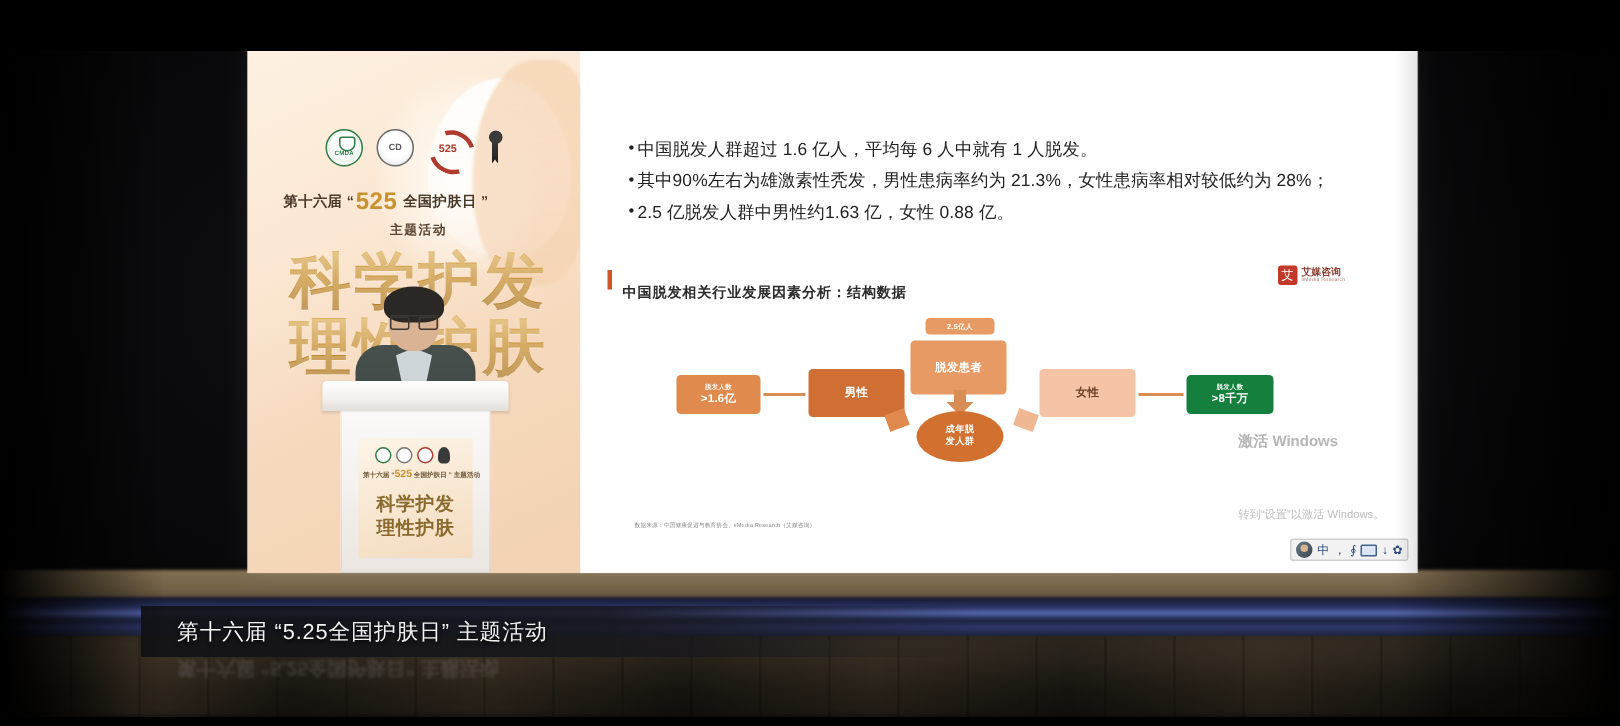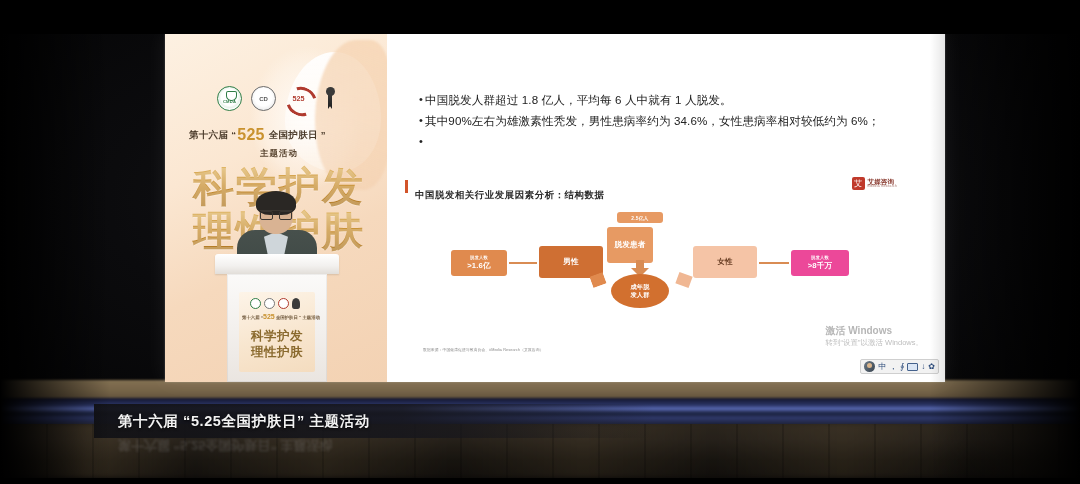--- a/index.html
+++ b/index.html
@@ -75,21 +75,21 @@
   .vig-t { position: absolute; left:0; top:0; width: 1080px; height: 34px; background:#000; }
   .vig-b { position: absolute; left:0; bottom:0; width: 1080px; height: 6px; background:#000; }
 
   
   .banner {
     position: absolute; left: 94px; top: 404px; width: 560px; height: 34px;
     background: linear-gradient(90deg, rgba(18,18,22,.94) 0%, rgba(22,22,28,.88) 55%, rgba(14,14,18,.0) 100%);
     display: flex; align-items: center;
   }
   .banner-text {
-    color: #f2f2f2; font-size: 14.5px; font-weight: 700;
+    color: #f2f2f2; font-size: 14.5px; font-weight: 400;
     letter-spacing: .6px; margin-left: 24px;
     text-shadow: 0 1px 3px rgba(0,0,0,.9);
     white-space: nowrap;
   }
   .banner-refl {
     position: absolute; left: 118px; top: 438px; width: 300px; height: 16px;
     color: rgba(190,190,195,.18); font-size: 13px; font-weight: 700;
     transform: scaleY(-1); overflow: hidden; filter: blur(1px);
   }
 
@@ -315,23 +315,23 @@
     position: absolute; display: flex; flex-direction: column;
     align-items: center; justify-content: center;
     font-size: 6px; color: #fff; font-weight: 700; text-align: center;
     border-radius: 3px;
   }
   .node .cap { font-size: 4.3px; font-weight: 600; opacity: .95; margin-bottom: 1px; letter-spacing: .2px; }
   .node .val { font-size: 7.6px; font-weight: 800; letter-spacing: .2px; }
   .n-left  { left: 46px;  top: 50px; width: 56px; height: 26px; background: #e08a4e; }
   .n-male  { left: 134px; top: 46px; width: 64px; height: 32px; background: #cf6f33; font-size: 7px; }
   .n-topcap{ left: 212px; top: 12px; width: 46px; height: 11px; background: #e79a63; font-size: 4.6px; }
-  .n-pat   { left: 202px; top: 27px; width: 46px; height: 36px; background: #e79a63; font-size: 7px; }
+  .n-pat   { left: 202px; top: 27px; width: 64px; height: 36px; background: #e79a63; font-size: 7px; }
   .n-fem   { left: 288px; top: 46px; width: 64px; height: 32px; background: #f5c4a6; color: #6b4026; font-size: 7px; }
-  .n-right { left: 386px; top: 50px; width: 58px; height: 26px; background: #ec4899; }
+  .n-right { left: 386px; top: 50px; width: 58px; height: 26px; background: #15803d; }
   .n-ell {
     left: 206px; top: 74px; width: 58px; height: 34px; background: #d2702f;
     border-radius: 50%; font-size: 6.2px; line-height: 1.25;
   }
   .conn {
     position: absolute; height: 2px; background: #d98c53;
   }
   .c1 { left: 104px; top: 62px; width: 28px; }
   .c2 { left: 354px; top: 62px; width: 30px; }
   .arrow-down {
@@ -361,21 +361,21 @@
     position: absolute; left: 18px; bottom: 2px;
     font-size: 3.8px; color: #888; letter-spacing: .1px; white-space: nowrap;
   }
 
   
   .wm {
     position: absolute; right: 22px; bottom: 34px; text-align: left;
     color: #b6b6b6; line-height: 1.35; pointer-events: none;
   }
   .wm .l1 { font-size: 10px; font-weight: bold; }
-  .wm .l2 { font-size: 7.5px; color: #bdbdbd; }
+  .wm .l2 { font-size: 7.5px; color: #bdbdbd; margin-top: 36px; }
 
   
   .ime {
     position: absolute; right: 6px; bottom: 8px; height: 15px;
     display: flex; align-items: center; gap: 3px;
     background: #f2f2f2; border: 1px solid #cfcfcf; border-radius: 2px;
     padding: 0 3px;
   }
   .ime .badge {
     width: 11px; height: 11px; border-radius: 50%;
@@ -449,28 +449,29 @@
           <div class="ps-big2">理性护肤</div>
         </div>
       </div>
     </div>
 
     <div class="slide">
 
       <div class="bullets">
         <div class="bullet">
           <span class="dot">•</span>
-          <span>中国脱发人群超过 1.8 亿人，平均每 6 人中就有 1 人脱发。</span>
+          <span>中国脱发人群超过 1.6 亿人，平均每 6 人中就有 1 人脱发。</span>
         </div>
         <div class="bullet">
           <span class="dot">•</span>
-          <span>其中90%左右为雄激素性秃发，男性患病率约为 34.6%，女性患病率相对较低约为 6%；</span>
+          <span>其中90%左右为雄激素性秃发，男性患病率约为 21.3%，女性患病率相对较低约为 28%；</span>
         </div>
         <div class="bullet">
           <span class="dot">•</span>
+          <span>2.5 亿脱发人群中男性约1.63 亿，女性 0.88 亿。</span>
         </div>
       </div>
 
       <div class="chart">
         <div class="chart-head">
           <div class="chart-bar"></div>
           <div class="chart-title">中国脱发相关行业发展因素分析：结构数据</div>
           <div class="imedia">
             <div class="imedia-mark"></div>
             <div class="imedia-txt">

